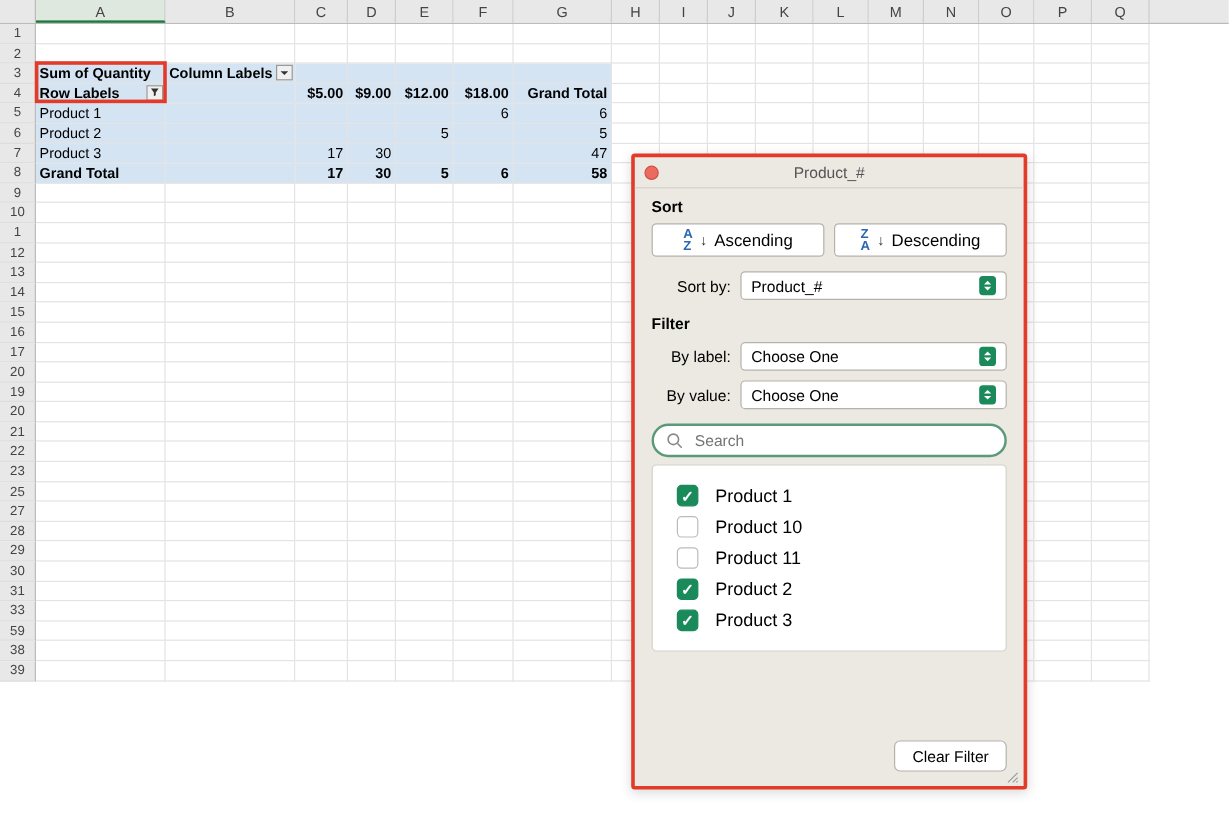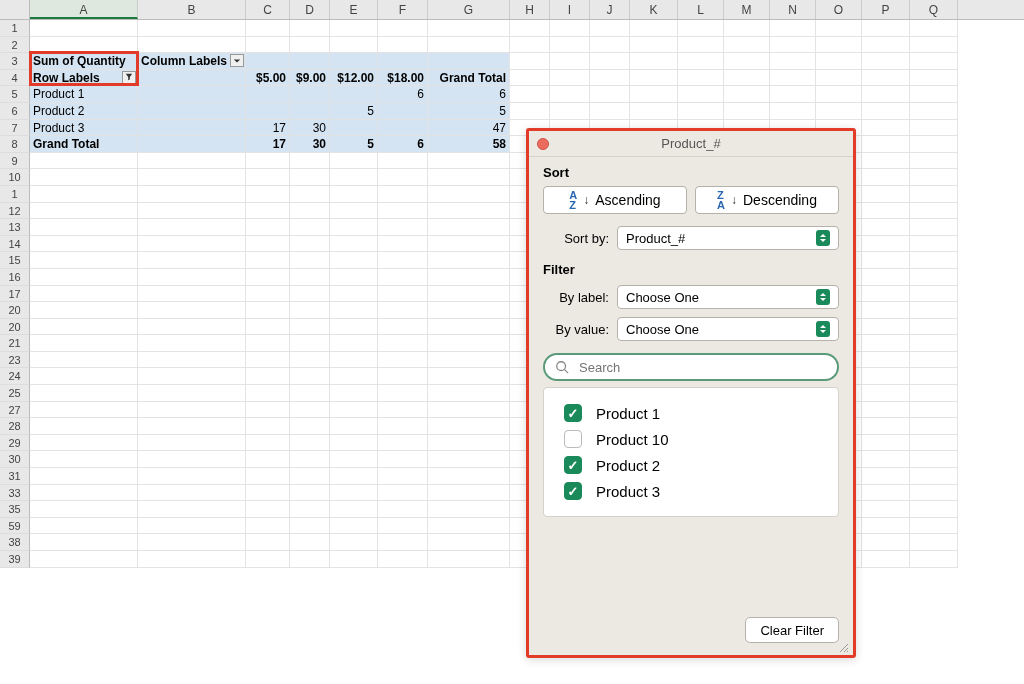--- a/index.html
+++ b/index.html
@@ -645,20 +645,40 @@
         <div class="cell" style="width: 40px;"></div>
         <div class="cell" style="width: 48px;"></div>
         <div class="cell" style="width: 46px;"></div>
         <div class="cell" style="width: 46px;"></div>
         <div class="cell" style="width: 46px;"></div>
         <div class="cell" style="width: 46px;"></div>
         <div class="cell" style="width: 48px;"></div>
         <div class="cell" style="width: 48px;"></div>
       </div>
       <div class="row">
+        <div class="row-h">19</div>
+        <div class="cell" style="width: 108px;"></div>
+        <div class="cell" style="width: 108px;"></div>
+        <div class="cell" style="width: 44px;"></div>
+        <div class="cell" style="width: 40px;"></div>
+        <div class="cell" style="width: 48px;"></div>
+        <div class="cell" style="width: 50px;"></div>
+        <div class="cell" style="width: 82px;"></div>
+        <div class="cell" style="width: 40px;"></div>
+        <div class="cell" style="width: 40px;"></div>
+        <div class="cell" style="width: 40px;"></div>
+        <div class="cell" style="width: 48px;"></div>
+        <div class="cell" style="width: 46px;"></div>
+        <div class="cell" style="width: 46px;"></div>
+        <div class="cell" style="width: 46px;"></div>
+        <div class="cell" style="width: 46px;"></div>
+        <div class="cell" style="width: 48px;"></div>
+        <div class="cell" style="width: 48px;"></div>
+      </div>
+      <div class="row">
         <div class="row-h">20</div>
         <div class="cell" style="width: 108px;"></div>
         <div class="cell" style="width: 108px;"></div>
         <div class="cell" style="width: 44px;"></div>
         <div class="cell" style="width: 40px;"></div>
         <div class="cell" style="width: 48px;"></div>
         <div class="cell" style="width: 50px;"></div>
         <div class="cell" style="width: 82px;"></div>
         <div class="cell" style="width: 40px;"></div>
         <div class="cell" style="width: 40px;"></div>
@@ -685,60 +705,60 @@
         <div class="cell" style="width: 40px;"></div>
         <div class="cell" style="width: 48px;"></div>
         <div class="cell" style="width: 46px;"></div>
         <div class="cell" style="width: 46px;"></div>
         <div class="cell" style="width: 46px;"></div>
         <div class="cell" style="width: 46px;"></div>
         <div class="cell" style="width: 48px;"></div>
         <div class="cell" style="width: 48px;"></div>
       </div>
       <div class="row">
+        <div class="row-h">22</div>
+        <div class="cell" style="width: 108px;"></div>
+        <div class="cell" style="width: 108px;"></div>
+        <div class="cell" style="width: 44px;"></div>
+        <div class="cell" style="width: 40px;"></div>
+        <div class="cell" style="width: 48px;"></div>
+        <div class="cell" style="width: 50px;"></div>
+        <div class="cell" style="width: 82px;"></div>
+        <div class="cell" style="width: 40px;"></div>
+        <div class="cell" style="width: 40px;"></div>
+        <div class="cell" style="width: 40px;"></div>
+        <div class="cell" style="width: 48px;"></div>
+        <div class="cell" style="width: 46px;"></div>
+        <div class="cell" style="width: 46px;"></div>
+        <div class="cell" style="width: 46px;"></div>
+        <div class="cell" style="width: 46px;"></div>
+        <div class="cell" style="width: 48px;"></div>
+        <div class="cell" style="width: 48px;"></div>
+      </div>
+      <div class="row">
         <div class="row-h">23</div>
         <div class="cell" style="width: 108px;"></div>
         <div class="cell" style="width: 108px;"></div>
         <div class="cell" style="width: 44px;"></div>
         <div class="cell" style="width: 40px;"></div>
         <div class="cell" style="width: 48px;"></div>
         <div class="cell" style="width: 50px;"></div>
         <div class="cell" style="width: 82px;"></div>
         <div class="cell" style="width: 40px;"></div>
         <div class="cell" style="width: 40px;"></div>
         <div class="cell" style="width: 40px;"></div>
         <div class="cell" style="width: 48px;"></div>
         <div class="cell" style="width: 46px;"></div>
         <div class="cell" style="width: 46px;"></div>
         <div class="cell" style="width: 46px;"></div>
         <div class="cell" style="width: 46px;"></div>
         <div class="cell" style="width: 48px;"></div>
         <div class="cell" style="width: 48px;"></div>
       </div>
       <div class="row">
-        <div class="row-h">24</div>
-        <div class="cell" style="width: 108px;"></div>
-        <div class="cell" style="width: 108px;"></div>
-        <div class="cell" style="width: 44px;"></div>
-        <div class="cell" style="width: 40px;"></div>
-        <div class="cell" style="width: 48px;"></div>
-        <div class="cell" style="width: 50px;"></div>
-        <div class="cell" style="width: 82px;"></div>
-        <div class="cell" style="width: 40px;"></div>
-        <div class="cell" style="width: 40px;"></div>
-        <div class="cell" style="width: 40px;"></div>
-        <div class="cell" style="width: 48px;"></div>
-        <div class="cell" style="width: 46px;"></div>
-        <div class="cell" style="width: 46px;"></div>
-        <div class="cell" style="width: 46px;"></div>
-        <div class="cell" style="width: 46px;"></div>
-        <div class="cell" style="width: 48px;"></div>
-        <div class="cell" style="width: 48px;"></div>
-      </div>
-      <div class="row">
         <div class="row-h">25</div>
         <div class="cell" style="width: 108px;"></div>
         <div class="cell" style="width: 108px;"></div>
         <div class="cell" style="width: 44px;"></div>
         <div class="cell" style="width: 40px;"></div>
         <div class="cell" style="width: 48px;"></div>
         <div class="cell" style="width: 50px;"></div>
         <div class="cell" style="width: 82px;"></div>
         <div class="cell" style="width: 40px;"></div>
         <div class="cell" style="width: 40px;"></div>
@@ -846,40 +866,20 @@
         <div class="cell" style="width: 48px;"></div>
         <div class="cell" style="width: 46px;"></div>
         <div class="cell" style="width: 46px;"></div>
         <div class="cell" style="width: 46px;"></div>
         <div class="cell" style="width: 46px;"></div>
         <div class="cell" style="width: 48px;"></div>
         <div class="cell" style="width: 48px;"></div>
       </div>
       <div class="row">
         <div class="row-h">33</div>
-        <div class="cell" style="width: 108px;"></div>
-        <div class="cell" style="width: 108px;"></div>
-        <div class="cell" style="width: 44px;"></div>
-        <div class="cell" style="width: 40px;"></div>
-        <div class="cell" style="width: 48px;"></div>
-        <div class="cell" style="width: 50px;"></div>
-        <div class="cell" style="width: 82px;"></div>
-        <div class="cell" style="width: 40px;"></div>
-        <div class="cell" style="width: 40px;"></div>
-        <div class="cell" style="width: 40px;"></div>
-        <div class="cell" style="width: 48px;"></div>
-        <div class="cell" style="width: 46px;"></div>
-        <div class="cell" style="width: 46px;"></div>
-        <div class="cell" style="width: 46px;"></div>
-        <div class="cell" style="width: 46px;"></div>
-        <div class="cell" style="width: 48px;"></div>
-        <div class="cell" style="width: 48px;"></div>
-      </div>
-      <div class="row">
-        <div class="row-h">35</div>
         <div class="cell" style="width: 108px;"></div>
         <div class="cell" style="width: 108px;"></div>
         <div class="cell" style="width: 44px;"></div>
         <div class="cell" style="width: 40px;"></div>
         <div class="cell" style="width: 48px;"></div>
         <div class="cell" style="width: 50px;"></div>
         <div class="cell" style="width: 82px;"></div>
         <div class="cell" style="width: 40px;"></div>
         <div class="cell" style="width: 40px;"></div>
         <div class="cell" style="width: 40px;"></div>
@@ -1006,20 +1006,24 @@
 
         <div class="fitem">
           <div class="cbx checked"></div>
           <span>Product 1</span>
         </div>
         <div class="fitem">
           <div class="cbx "></div>
           <span>Product 10</span>
         </div>
         <div class="fitem">
+          <div class="cbx "></div>
+          <span>Product 11</span>
+        </div>
+        <div class="fitem">
           <div class="cbx checked"></div>
           <span>Product 2</span>
         </div>
         <div class="fitem">
           <div class="cbx checked"></div>
           <span>Product 3</span>
         </div>
       </div>
     <button class="clearbtn">Clear Filter</button>
     <div class="resize-grip">

